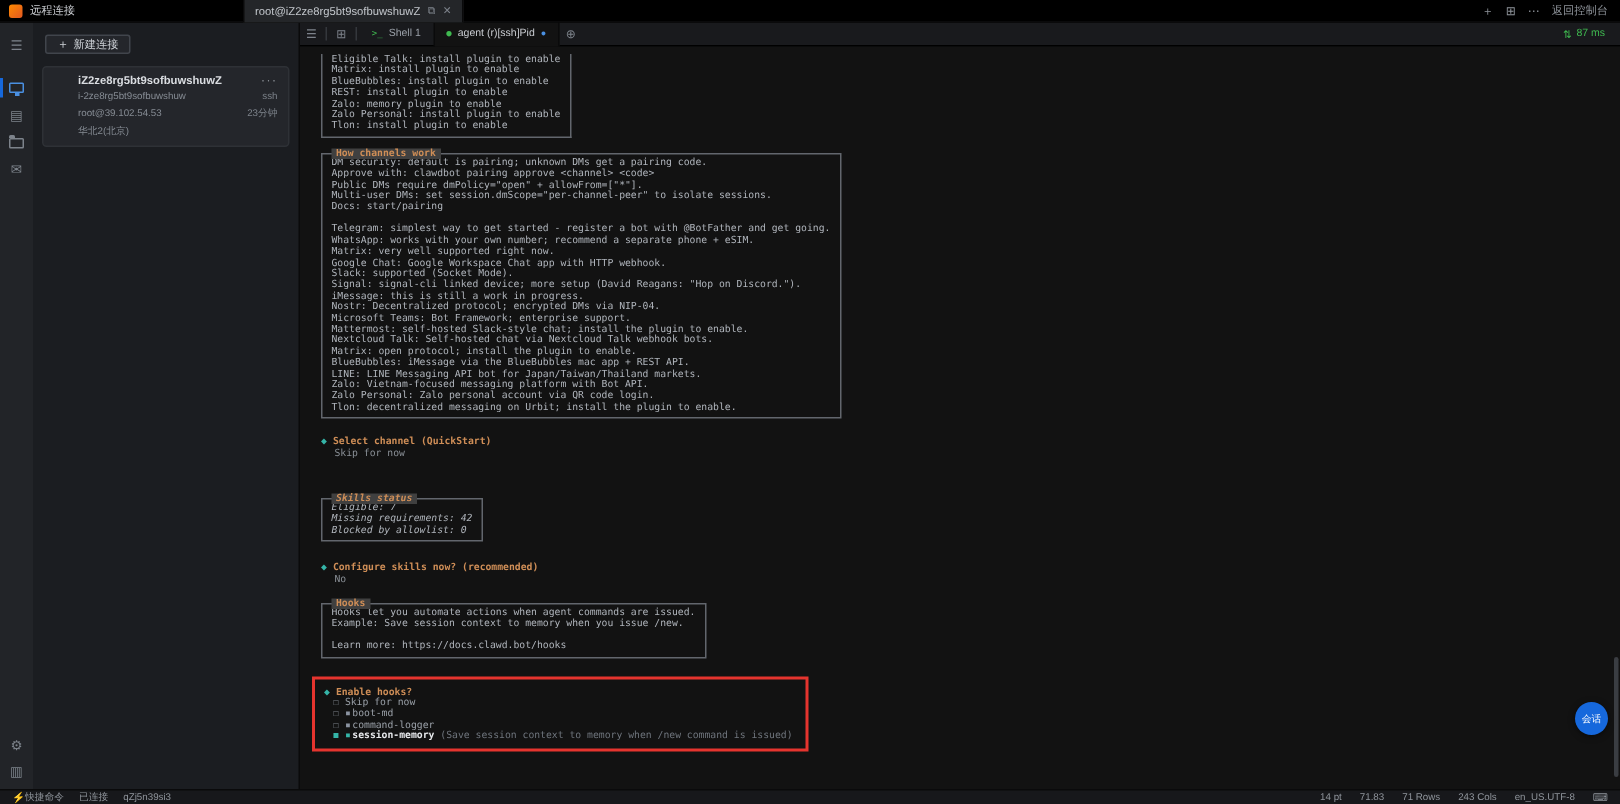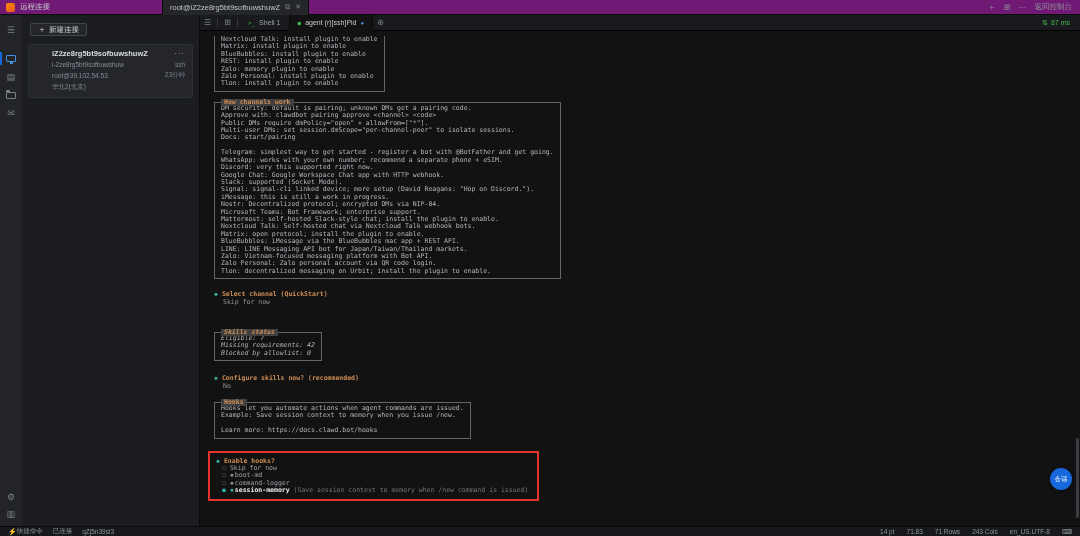--- a/index.html
+++ b/index.html
@@ -1,20 +1,20 @@
 <!DOCTYPE html>
 <html><head>
 <meta charset="utf-8">
 <style>
   * { margin:0; padding:0; box-sizing:border-box; }
   html,body { width:1080px; height:536px; overflow:hidden; background:#0e0f11; font-family:"Liberation Sans", sans-serif; }
   .root { position:relative; width:1080px; height:536px; background:#121316; }
 
   
-  .titlebar { position:absolute; top:0; left:0; right:0; height:15px; background:#701a75; display:flex; align-items:center; font-size:7.5px; color:#b9bdc3; border-bottom:1px solid #0a0a0b; z-index:5; }
+  .titlebar { position:absolute; top:0; left:0; right:0; height:15px; background:#000000; display:flex; align-items:center; font-size:7.5px; color:#b9bdc3; border-bottom:1px solid #0a0a0b; z-index:5; }
   .logo { width:9px; height:9px; margin:0 5px 0 6px; border-radius:2px; background:linear-gradient(135deg,#ff8a00,#e25822); }
   .app-title { color:#c9ccd1; }
   .session-tab { margin-left:112px; height:15px; display:flex; align-items:center; gap:5px; padding:0 7px; background:#242629; color:#c2c6cb; border-left:1px solid #0a0a0b; border-right:1px solid #0a0a0b; }
   .session-tab .ticon { color:#7d838b; font-size:7px; cursor:pointer; }
   .tb-right { margin-left:auto; display:flex; align-items:center; gap:8px; padding-right:8px; color:#8f949b; }
   .tb-right .ticon { font-size:8px; cursor:pointer; }
 
   
   .activitybar { position:absolute; top:15px; left:0; width:22px; bottom:10px; background:#222428; display:flex; flex-direction:column; align-items:center; z-index:4; }
   .ab-icon { width:22px; height:17px; display:flex; align-items:center; justify-content:center; color:#7d838b; position:relative; cursor:pointer; font-size:9px; }
@@ -166,41 +166,41 @@
       <span class="ticon">⊕</span>
       <div class="latency">
         <span>⇅</span>
         <span>87 ms</span>
       </div>
     </div>
 
     <div class="term">
 
       <div class="tbox tbox-cut">
-          <div class="tline">Nextcloud Talk: install plugin to enable</div>
+          <div class="tline">Eligible Talk: install plugin to enable</div>
           <div class="tline">Matrix: install plugin to enable</div>
           <div class="tline">BlueBubbles: install plugin to enable</div>
           <div class="tline">REST: install plugin to enable</div>
           <div class="tline">Zalo: memory plugin to enable</div>
           <div class="tline">Zalo Personal: install plugin to enable</div>
           <div class="tline">Tlon: install plugin to enable</div>
         </div>
 
       <div class="tbox tbox-titled">
         <span class="tbox-title">How channels work</span>
         <div>
             <div class="tline">DM security: default is pairing; unknown DMs get a pairing code.</div>
             <div class="tline">Approve with: clawdbot pairing approve &lt;channel&gt; &lt;code&gt;</div>
             <div class="tline">Public DMs require dmPolicy="open" + allowFrom=["*"].</div>
             <div class="tline">Multi-user DMs: set session.dmScope="per-channel-peer" to isolate sessions.</div>
             <div class="tline">Docs: start/pairing</div>
             <div class="tline">&nbsp;</div>
             <div class="tline">Telegram: simplest way to get started - register a bot with @BotFather and get going.</div>
             <div class="tline">WhatsApp: works with your own number; recommend a separate phone + eSIM.</div>
-            <div class="tline">Discord: very this supported right now.</div>
+            <div class="tline">Matrix: very well supported right now.</div>
             <div class="tline">Google Chat: Google Workspace Chat app with HTTP webhook.</div>
             <div class="tline">Slack: supported (Socket Mode).</div>
             <div class="tline">Signal: signal-cli linked device; more setup (David Reagans: "Hop on Discord.").</div>
             <div class="tline">iMessage: this is still a work in progress.</div>
             <div class="tline">Nostr: Decentralized protocol; encrypted DMs via NIP-04.</div>
             <div class="tline">Microsoft Teams: Bot Framework; enterprise support.</div>
             <div class="tline">Mattermost: self-hosted Slack-style chat; install the plugin to enable.</div>
             <div class="tline">Nextcloud Talk: Self-hosted chat via Nextcloud Talk webhook bots.</div>
             <div class="tline">Matrix: open protocol; install the plugin to enable.</div>
             <div class="tline">BlueBubbles: iMessage via the BlueBubbles mac app + REST API.</div>

